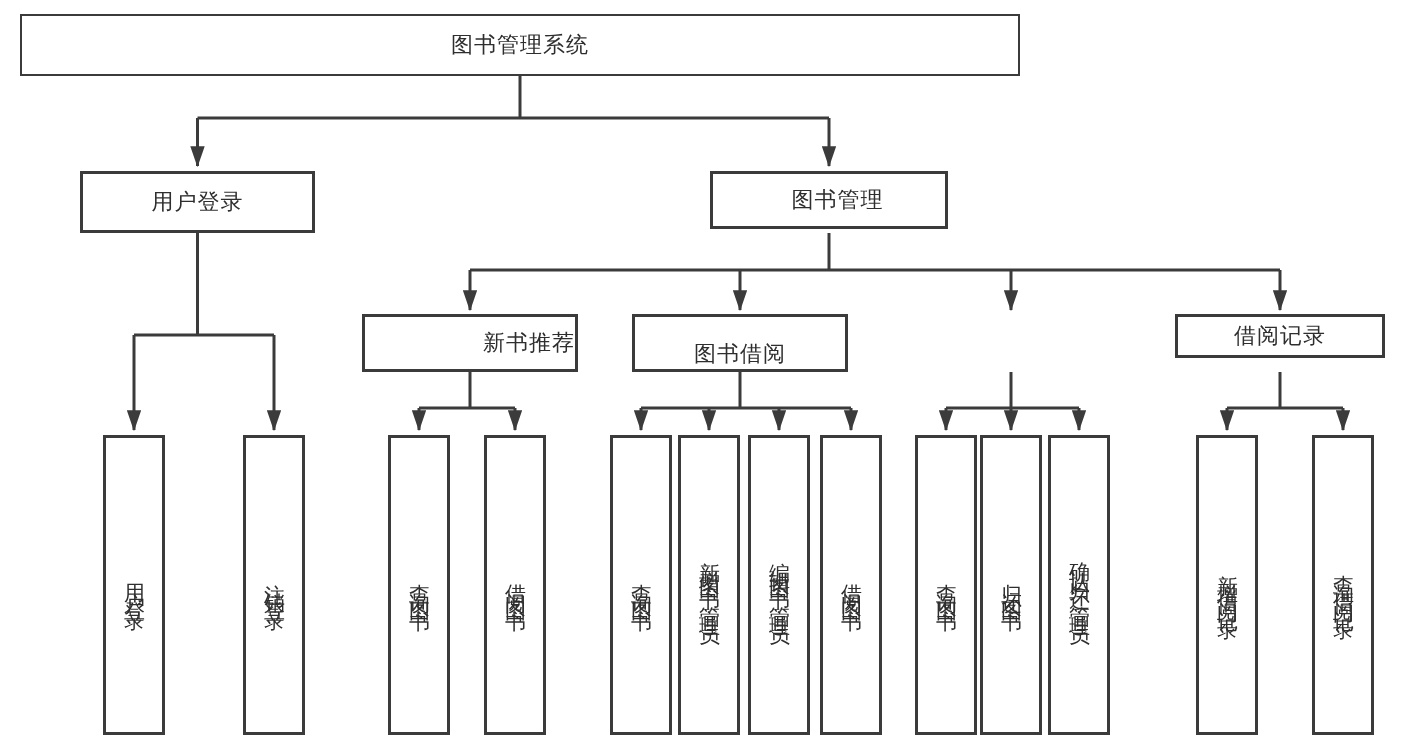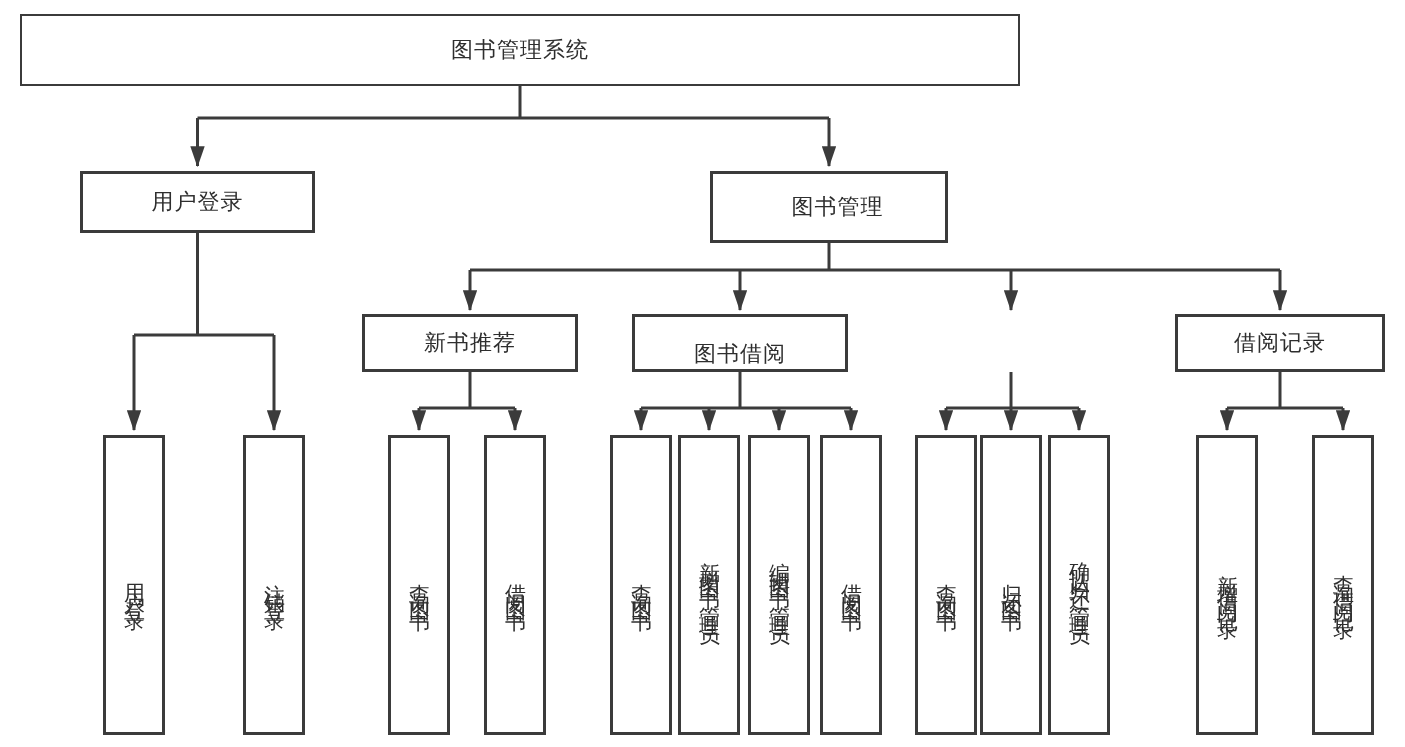--- a/index.html
+++ b/index.html
@@ -117,38 +117,38 @@
     </g>
 
     <g>
       <path d="M1280,372 L1280,408"></path>
       <path d="M1227,408 L1343,408"></path>
       <path d="M1227,408 L1227,430" marker-end="url(#arrow)"></path>
       <path d="M1343,408 L1343,430" marker-end="url(#arrow)"></path>
     </g>
   </svg>
 
-  <div class="node root" style="left:20px; top:14px; width:1000px; height:72px;">
+  <div class="node root" style="left:20px; top:14px; width:1000px; height:62px;">
     <span class="hlabel">图书管理系统</span>
   </div>
 
   <div class="node" style="left:80px; top:171px; width:235px; height:62px;">
     <span class="hlabel">用户登录</span>
   </div>
-  <div class="node" style="left:710px; top:171px; width:238px; height:72px;padding-left:17px;">
+  <div class="node" style="left:710px; top:171px; width:238px; height:58px;padding-left:17px;">
     <span class="hlabel">图书管理</span>
   </div>
 
-  <div class="node" style="left:362px; top:314px; width:216px; height:58px;">
+  <div class="node" style="left:362px; top:314px; width:216px; height:58px;justify-content:flex-end;">
     <span class="hlabel">新书推荐</span>
   </div>
   <div class="node" style="left:632px; top:314px; width:216px; height:58px;align-items:flex-end;">
     <span class="hlabel">图书借阅</span>
   </div>
-  <div class="node" style="left:1175px; top:314px; width:210px; height:58px;">
+  <div class="node" style="left:1175px; top:314px; width:210px; height:44px;">
     <span class="hlabel">借阅记录</span>
   </div>
 
   <div class="node leaf" style="left:103px; top:435px; width:62px; height:300px;">
     <span class="vlabel">用户登录</span>
   </div>
   <div class="node leaf" style="left:243px; top:435px; width:62px; height:300px;">
     <span class="vlabel">注销登录</span>
   </div>
 

